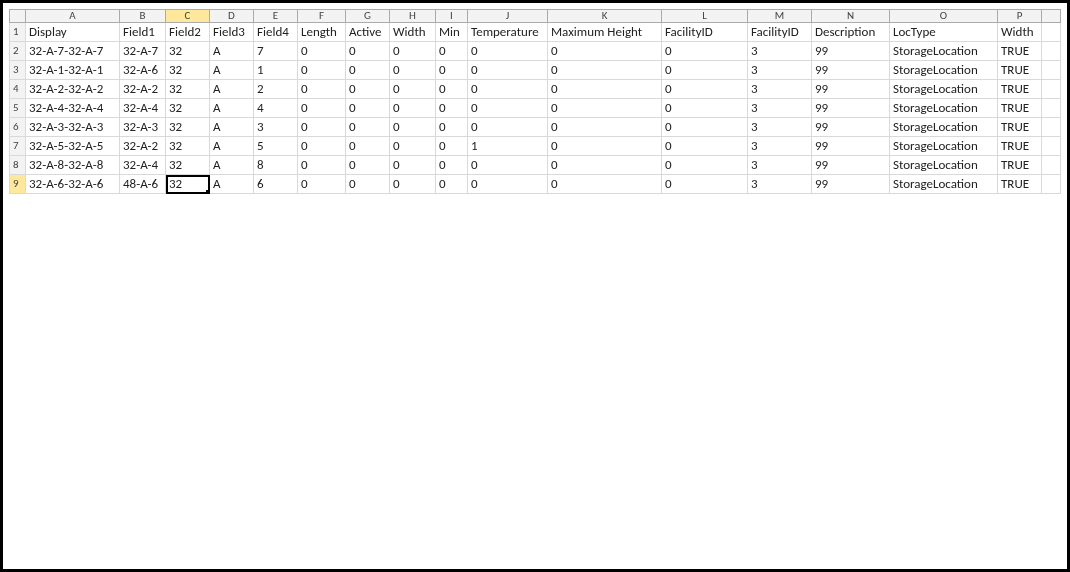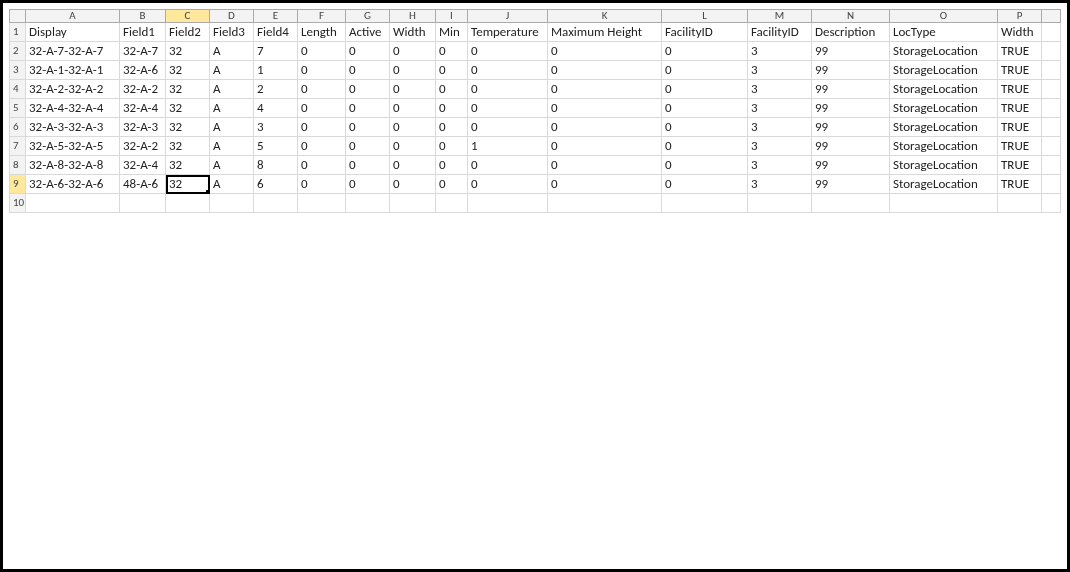--- a/index.html
+++ b/index.html
@@ -339,37 +339,17 @@
         <td class="num">0</td>
         <td class="num">0</td>
         <td class="num">0</td>
         <td class="num">3</td>
         <td class="num">99</td>
         <td>StorageLocation</td>
         <td>TRUE</td>
         <td></td>
       </tr>
 
-      <tr>
-        <td class="rowhdr">10</td>
-        <td></td>
-        <td></td>
-        <td></td>
-        <td></td>
-        <td></td>
-        <td></td>
-        <td></td>
-        <td></td>
-        <td></td>
-        <td></td>
-        <td></td>
-        <td></td>
-        <td></td>
-        <td></td>
-        <td></td>
-        <td></td>
-        <td></td>
-      </tr>
 
     </tbody>
       </table>
   </div>
 </div>
 
 </body></html>

